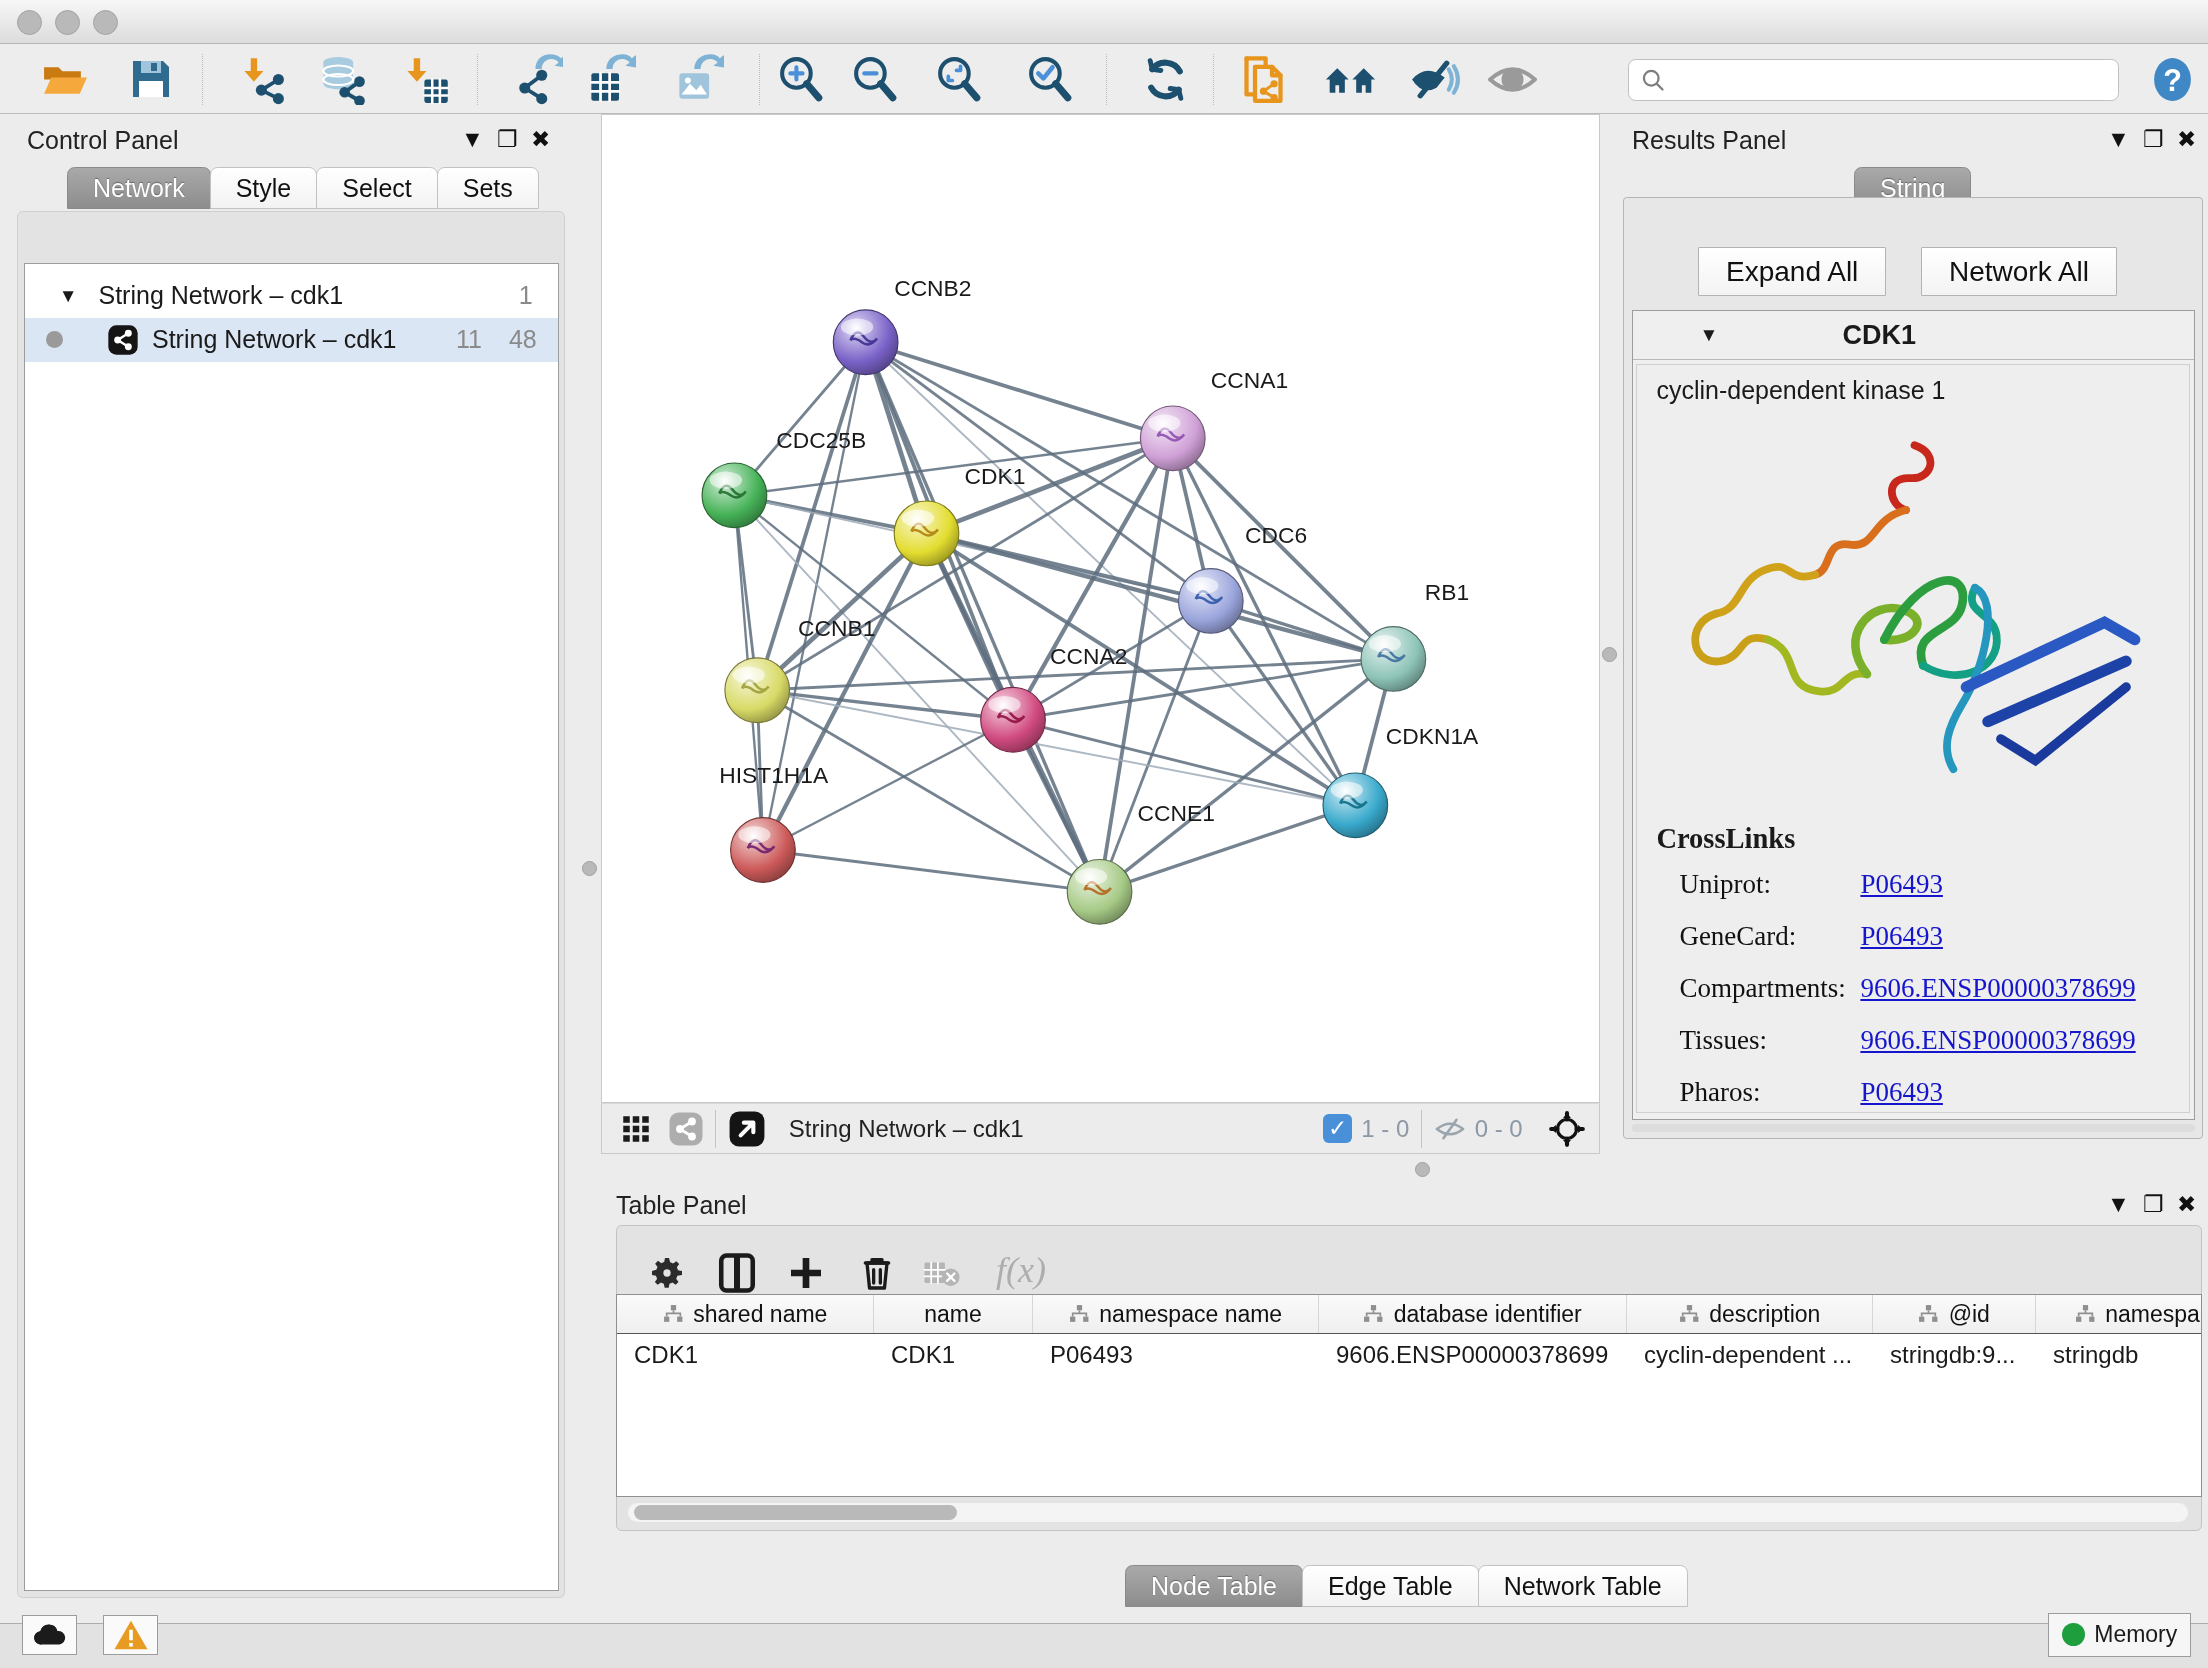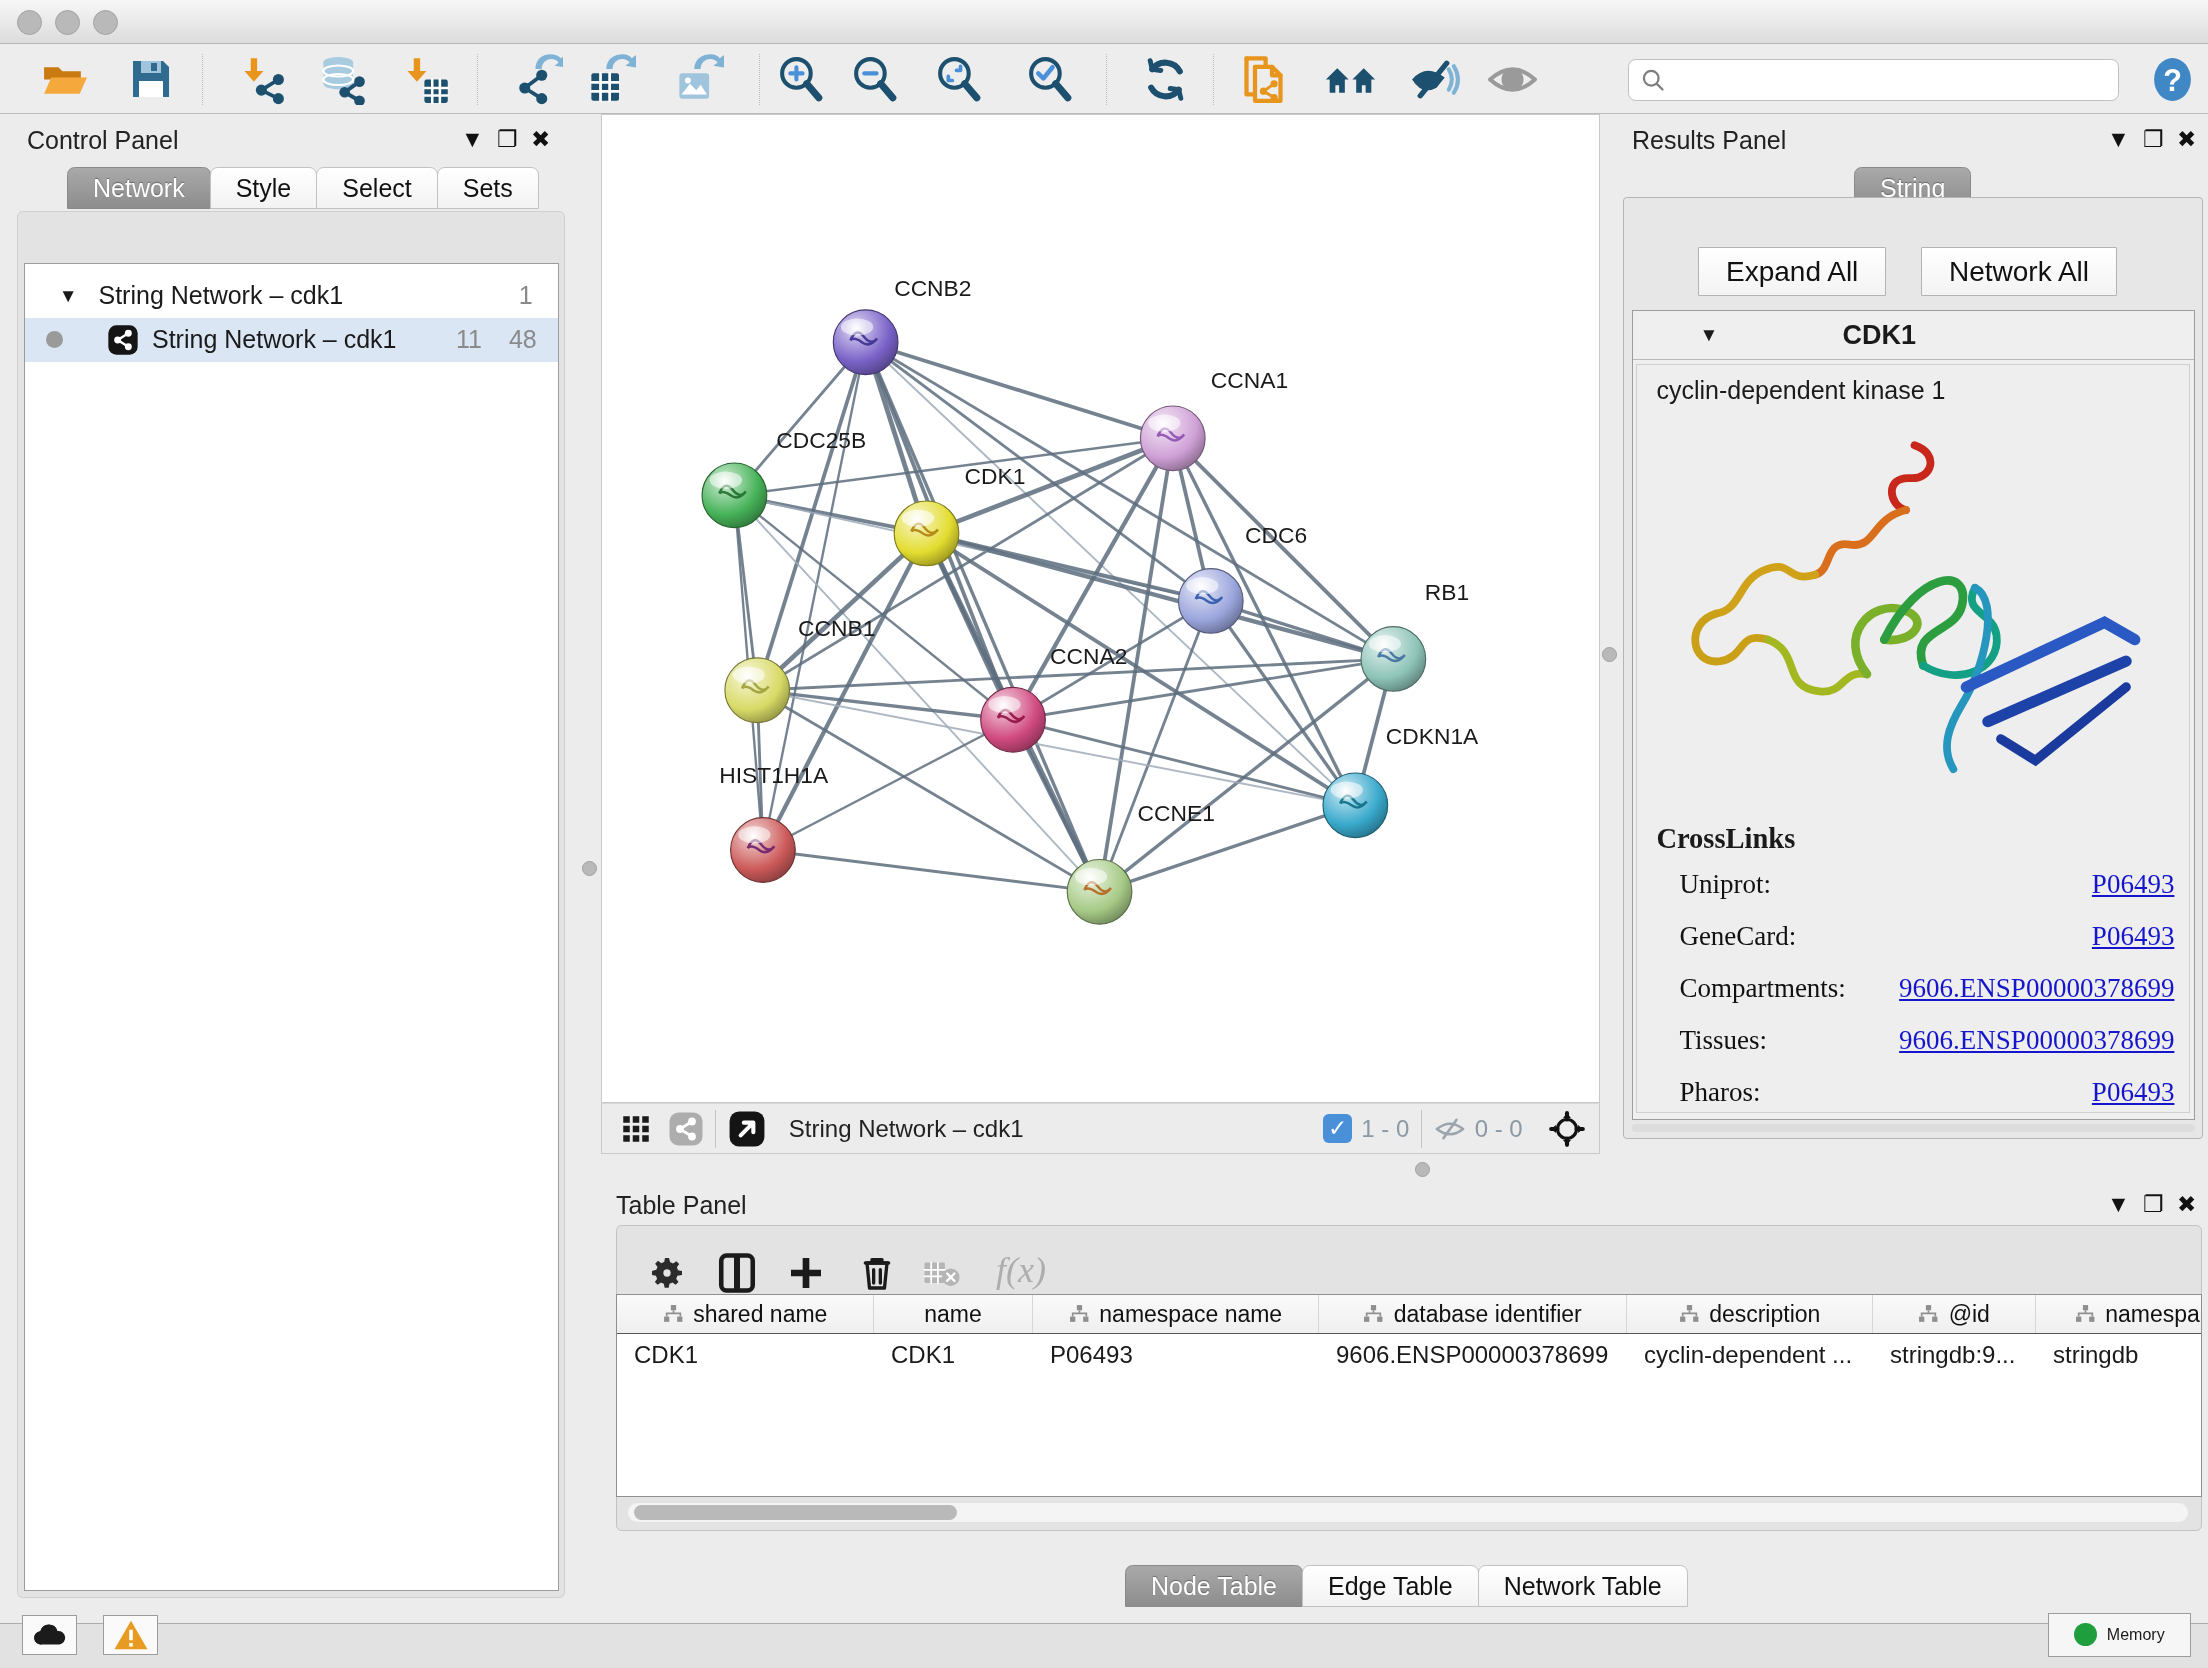--- a/index.html
+++ b/index.html
@@ -45,40 +45,40 @@
   .cnt { font-size:24px; color:#8b98a5; }
   .chk { width:28.5px; height:28.5px; background:#4a90d9; border-radius:5.7px; color:#fff; font-size:23px; display:flex; align-items:center; justify-content:center; }
   .handle-dot { width:15px; height:15px; border-radius:50%; background:#b9b9b9; border:1px solid #a0a0a0; }
 
   
   #rp-box { left:1623px; top:197px; width:580px; height:942px; background:#e7e7e7; border:1px solid #b5b5b5; border-radius:3.8px; }
   .rbtn { border:1px solid #b3b3b3; background:linear-gradient(#ffffff,#f3f3f3); border-radius:1px; font-size:28px; padding:7.6px 27px; color:#111; }
   #rp-entry { left:7.6px; top:112px; width:563px; height:810px; background:#efefef; border:1px solid #9d9d9d; }
   #rp-entry-hdr { left:0; top:0; width:100%; height:49px; border-bottom:1px solid #b9b9b9; display:flex; align-items:center; }
   #rp-desc { left:3.8px; top:53px; width:554px; height:749px; background:#eeeeee; border:1px solid #cfcfcf; font-size:25px; }
-  .cl-row { display:flex; margin-bottom:21px;justify-content:space-between; }
+  .cl-row { display:flex; margin-bottom:21px; }
   .cl-label { width:181px; font-family:"Liberation Serif", serif; font-size:27px; color:#111; }
   .cl-link { font-family:"Liberation Serif", serif; font-size:27px; color:#1515cc; text-decoration:underline; }
   #rp-scroll { left:7.6px; top:926px; width:563px; height:7.6px; background:#dddddd; border-radius:3.8px; }
 
   
   #tp-box { left:616px; top:1225px; width:1586px; height:306px; background:#e3e3e3; border:1px solid #c2c2c2; border-radius:5.7px; }
   #tp-table { left:616px; top:1294px; width:1586px; height:203px; background:#ffffff; border:1.9px solid #8f8f8f; overflow:hidden; }
   .th { display:flex; align-items:center; justify-content:center; gap:9.5px; height:38px; background:linear-gradient(#fafafa,#efefef);
     border-right:1px solid #d6d6d6; font-size:23px; color:#111; overflow:hidden; white-space:nowrap; flex:none; }
   #tp-headrow { display:flex; border-bottom:1.9px solid #555; }
   #tp-datarow { display:flex; height:42px; align-items:center; }
   .td { font-size:24px; padding-left:17px; white-space:nowrap; overflow:hidden; flex:none; }
   #tp-hscroll { left:628px; top:1503px; width:1560px; height:19px; background:#f4f4f4; border-radius:9.5px; }
   #tp-hthumb { left:5.7px; top:1.9px; width:323px; height:15px; background:#b9b9b9; border-radius:7.6px; }
 
   
   #statusbar { left:0; top:1623px; width:2208px; height:46px; background:#e2e2e2; border-top:1px solid #adadad; }
   .sbtn { top:-9.5px; width:55px; height:40px; background:#fafafa; border:1.9px solid #9c9c9c; display:flex; align-items:center; justify-content:center; }
-  #memory-btn { left:2048px; top:-11.4px; width:143px; height:44px; background:#f6f6f6; border:1.9px solid #9c9c9c; display:flex; align-items:center; justify-content:center; gap:9.5px; font-size:16px;text-align:center; }
+  #memory-btn { left:2048px; top:-11.4px; width:143px; height:44px; background:#f6f6f6; border:1.9px solid #9c9c9c; display:flex; align-items:center; justify-content:center; gap:9.5px; font-size:23px;text-align:center; }
   .green-dot { width:23px; height:23px; border-radius:50%; background:#1f9e3e; }
 
   svg { display:block; }
   .ic { stroke-linecap:round; stroke-linejoin:round; fill:none; }
 </style>
 </head>
 <body>
 
 <div id="titlebar" class="abs">
   <div class="light abs" style="left:17px"></div>

